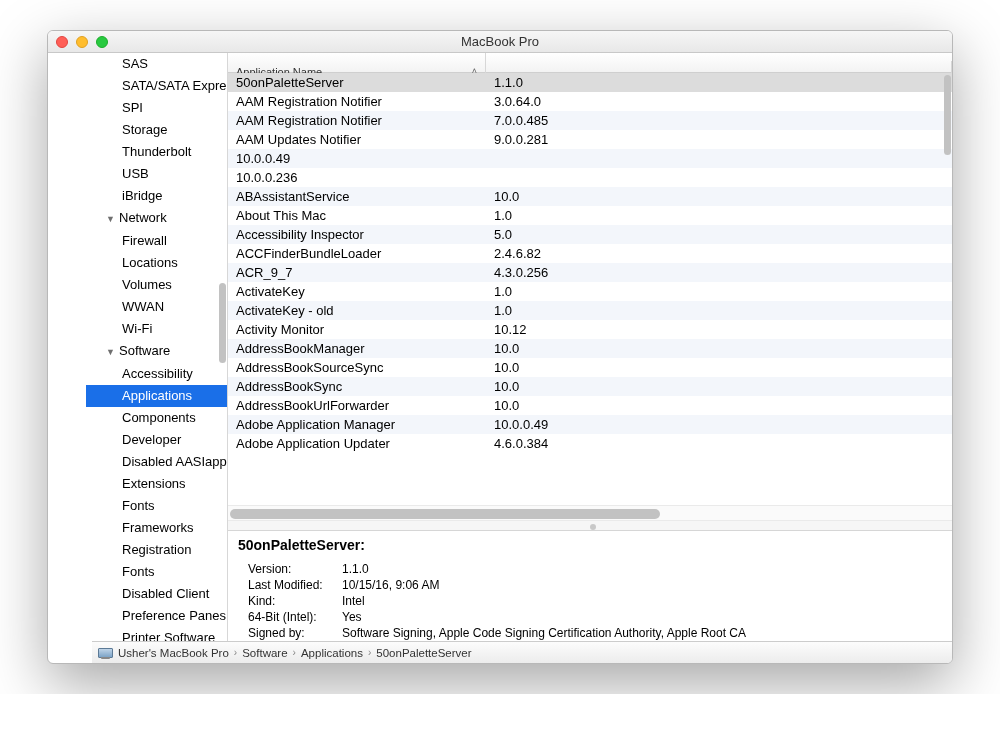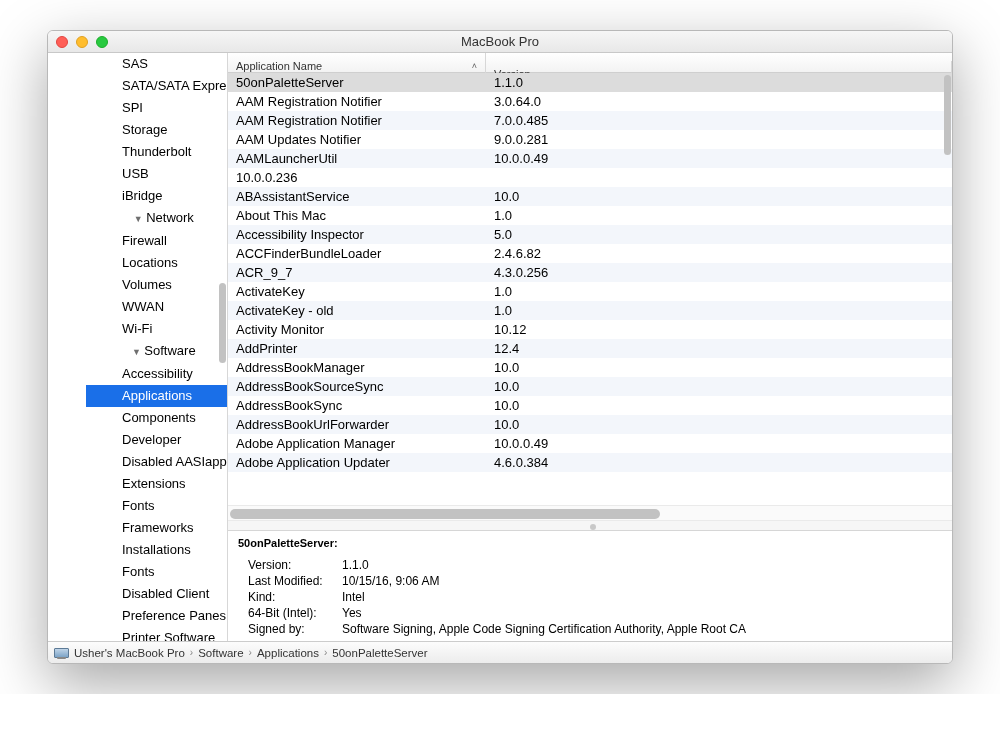--- a/index.html
+++ b/index.html
@@ -71,21 +71,21 @@
     background: #c2c2c2;
     border-radius: 4px;
   }
   .sidebar .item {
     padding: 2px 6px 2px 0;
     white-space: nowrap;
     cursor: default;
     line-height: 18px;
   }
   .sidebar .lvl1 { padding-left: 36px; }
-  .sidebar .lvl0 { padding-left: 20px; font-weight: 400; text-align: center;}
+  .sidebar .lvl0 { padding-left: 20px; font-weight: 400;}
   .sidebar .disclosure::before {
     content: "▼";
     font-size: 9px;
     color: #6f6f6f;
     margin-right: 3px;
     display: inline-block;
     width: 10px;
   }
   .sidebar .item.selected {
     background: #1a6fe8;
@@ -103,21 +103,21 @@
     border-bottom: 1px solid #cfcfcf;
     height: 20px;
     flex-shrink: 0;
     font-size: 11px;
     color: #333;
   }
   .th {
     padding: 13px 8px;
     border-right: 1px solid #d7d7d7;
     display: flex;
-    align-items: center;
+    align-items: flex-start;
     gap: 4px;
   }
   .th.col-name { width: 258px; justify-content: space-between;}
   .th.col-ver  { flex: 1; margin-top: 8px; }
   .sort-caret { font-size: 9px; color: #666; }
   .table-body {
     flex: 1;
     overflow: hidden;
     position: relative;
   }
@@ -174,35 +174,36 @@
     border-radius: 50%;
     background: #c8c8c8;
   }
   .detail {
     height: 110px;
     overflow: hidden;
     padding: 6px 10px 0 10px;
     font-size: 12px;
     flex-shrink: 0;
   }
-  .detail h4 { font-size: 11px; font-weight: bold; margin-bottom: 8px;}
+  .detail h4 { font-size: 14px; font-weight: bold; margin-bottom: 8px;}
   .detail .kv { display: flex; line-height: 16px;}
   .detail .k { width: 104px; padding-left: 10px;}
   .detail .v { flex: 1; white-space: nowrap; overflow: hidden; text-overflow: ellipsis;}
   .pathbar {
     height: 22px;
     background: linear-gradient(#fcfcfc,#ececec);
     border-top: 1px solid #cccccc;
     display: flex;
     align-items: center;
     padding: 0 6px;
     font-size: 11.5px;
     color: #333;
     gap: 5px;
     flex-shrink: 0;
+    margin-left: 44px;
   }
   .pathbar .sep { color: #888; font-size: 10px;}
   .mac-icon {
     width: 15px; height: 10px;
     background: linear-gradient(#bfd4e8,#7da4c7);
     border: 1px solid #5c7a96;
     border-radius: 1px;
     display: inline-block;
     position: relative;
   }
@@ -244,21 +245,21 @@
         <div class="item lvl1">Wi-Fi</div>
         <div class="item lvl0 disclosure">Software</div>
         <div class="item lvl1">Accessibility</div>
         <div class="item lvl1 selected">Applications</div>
         <div class="item lvl1">Components</div>
         <div class="item lvl1">Developer</div>
         <div class="item lvl1">Disabled AASIapp</div>
         <div class="item lvl1">Extensions</div>
         <div class="item lvl1">Fonts</div>
         <div class="item lvl1">Frameworks</div>
-        <div class="item lvl1">Installations</div>
+        <div class="item lvl1">Registration</div>
         <div class="item lvl1">Fonts</div>
         <div class="item lvl1">Disabled Client</div>
         <div class="item lvl1">Preference Panes</div>
         <div class="item lvl1">Printer Software</div>
         <div class="sidebar-scroll-thumb"></div>
       </div>
 
     <div class="main">
 
       <div class="table-header">
@@ -283,21 +284,20 @@
           </div>
           <div class="row">
             <div class="cell-name">AAM Registration Notifier</div>
             <div class="cell-ver">7.0.0.485</div>
           </div>
           <div class="row">
             <div class="cell-name">AAM Updates Notifier</div>
             <div class="cell-ver">9.0.0.281</div>
           </div>
           <div class="row">
-            <div class="cell-name">AAMLauncherUtil</div>
             <div class="cell-ver">10.0.0.49</div>
           </div>
           <div class="row">
             <div class="cell-ver">10.0.0.236</div>
           </div>
           <div class="row">
             <div class="cell-name">ABAssistantService</div>
             <div class="cell-ver">10.0</div>
           </div>
           <div class="row">
@@ -320,24 +320,20 @@
             <div class="cell-name">ActivateKey</div>
             <div class="cell-ver">1.0</div>
           </div>
           <div class="row">
             <div class="cell-name">ActivateKey - old</div>
             <div class="cell-ver">1.0</div>
           </div>
           <div class="row">
             <div class="cell-name">Activity Monitor</div>
             <div class="cell-ver">10.12</div>
-          </div>
-          <div class="row">
-            <div class="cell-name">AddPrinter</div>
-            <div class="cell-ver">12.4</div>
           </div>
           <div class="row">
             <div class="cell-name">AddressBookManager</div>
             <div class="cell-ver">10.0</div>
           </div>
           <div class="row">
             <div class="cell-name">AddressBookSourceSync</div>
             <div class="cell-ver">10.0</div>
           </div>
           <div class="row">

